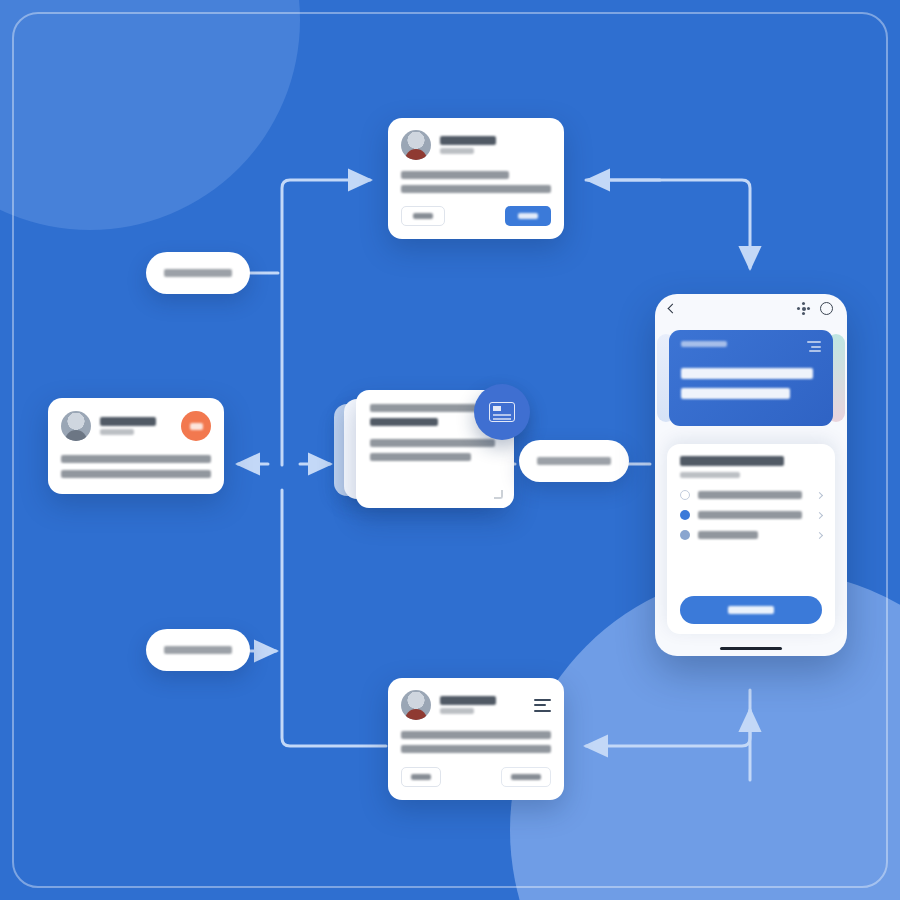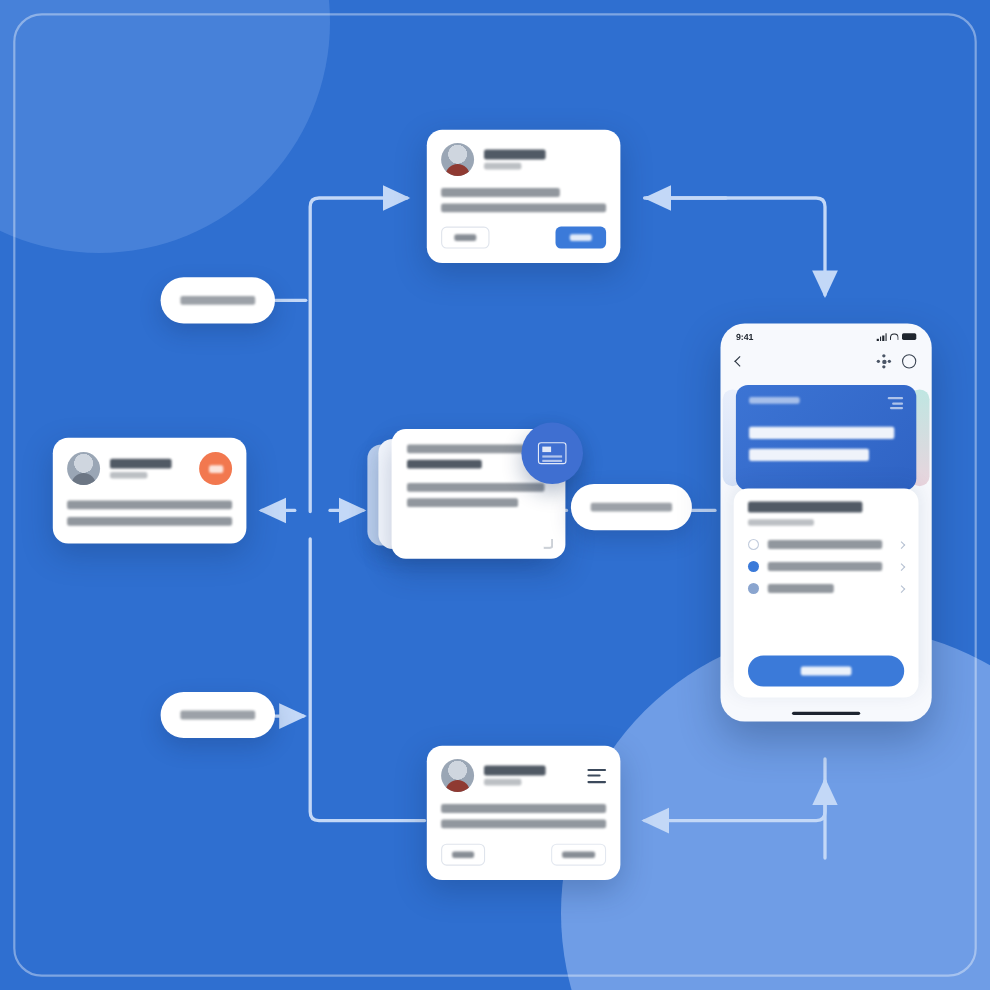--- a/index.html
+++ b/index.html
@@ -416,33 +416,20 @@
   </div>
   <div class="pill" id="pill-2">
     <span class="t" style="width:80px">功能介绍标签</span>
   </div>
   <div class="pill" id="pill-3">
     <span class="t">服务说明标签</span>
   </div>
 
   <div id="phone">
 
-    <div id="status-bar">
-      <span id="status-time">9:41</span>
-      <span id="status-icons">
-        <span class="sig">
-            <i></i>
-            <i></i>
-            <i></i>
-            <i></i>
-          </span>
-        <span class="wifi"></span>
-        <span class="batt"></span>
-      </span>
-    </div>
 
     <div id="phone-nav">
       <span class="chev-back"></span>
       <span class="nav-right">
         <span class="sparkle">
             <i></i>
             <i></i>
             <i></i>
             <i></i>
             <i></i>

